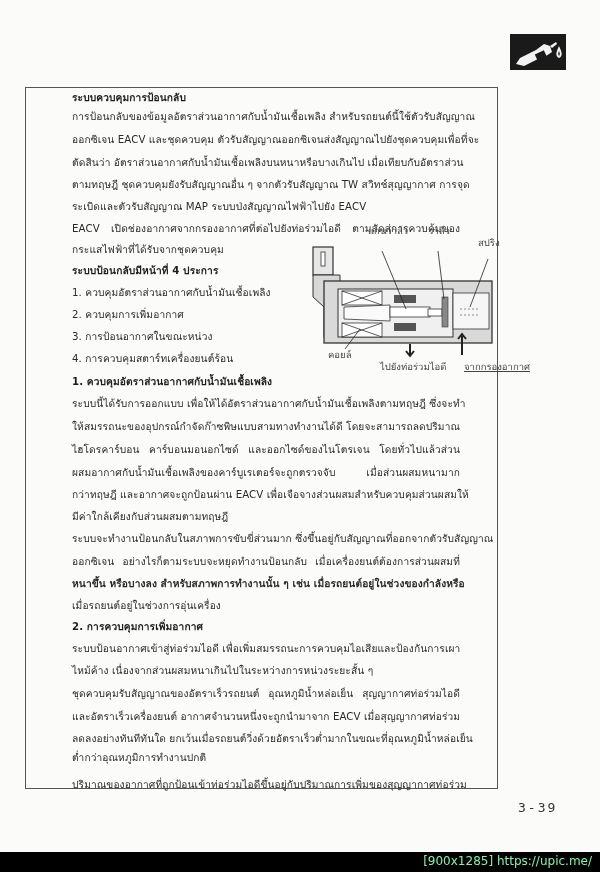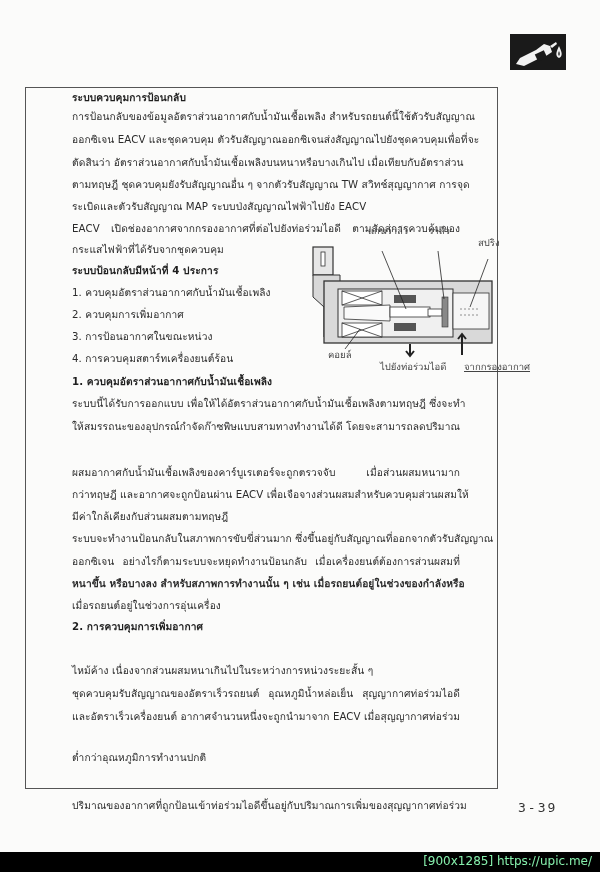--- a/index.html
+++ b/index.html
@@ -111,33 +111,36 @@
     <div class="lbl" style="left:118px; top:-14px;">วาล์ว</div>
     <div class="lbl" style="left:168px; top:-2px;">สปริง</div>
     <div class="lbl" style="left:18px; top:110px;">คอยล์</div>
     <div class="lbl" style="left:70px; top:122px;">ไปยังท่อร่วมไอดี</div>
     <div class="lbl" style="left:154px; top:122px;text-decoration:underline;">จากกรองอากาศ</div>
   </div>
 
   <div class="txt bold" style="left:72px; top:375px;">1. ควบคุมอัตราส่วนอากาศกับน้ำมันเชื้อเพลิง</div>
   <div class="txt justify" style="left:72px; top:397px;">ระบบนี้ได้รับการออกแบบ  เพื่อให้ได้อัตราส่วนอากาศกับน้ำมันเชื้อเพลิงตามทฤษฎี  ซึ่งจะทำ</div>
   <div class="txt justify" style="left:72px; top:420px;">ให้สมรรถนะของอุปกรณ์กำจัดก๊าซพิษแบบสามทางทำงานได้ดี       โดยจะสามารถลดปริมาณ</div>
+  <div class="txt justify" style="left:72px; top:443px;">ไฮโดรคาร์บอน    คาร์บอนมอนอกไซด์   และออกไซด์ของไนโตรเจน   โดยทั่วไปแล้วส่วน</div>
   <div class="txt justify" style="left:72px; top:466px;">ผสมอากาศกับน้ำมันเชื้อเพลิงของคาร์บูเรเตอร์จะถูกตรวจจับ          เมื่อส่วนผสมหนามาก</div>
   <div class="txt justify" style="left:72px; top:488px;">กว่าทฤษฎี  และอากาศจะถูกป้อนผ่าน  EACV  เพื่อเจือจางส่วนผสมสำหรับควบคุมส่วนผสมให้</div>
   <div class="txt" style="left:72px; top:510px;">มีค่าใกล้เคียงกับส่วนผสมตามทฤษฎี</div>
   <div class="txt justify" style="left:72px; top:532px;">ระบบจะทำงานป้อนกลับในสภาพการขับขี่ส่วนมาก  ซึ่งขึ้นอยู่กับสัญญาณที่ออกจากตัวรับสัญญาณ</div>
   <div class="txt justify" style="left:72px; top:555px;">ออกซิเจน      อย่างไรก็ตามระบบจะหยุดทำงานป้อนกลับ เมื่อเครื่องยนต์ต้องการส่วนผสมที่</div>
   <div class="txt justify" style="left:72px; top:577px;font-weight:bold;">หนาขึ้น  หรือบางลง  สำหรับสภาพการทำงานนั้น ๆ  เช่น เมื่อรถยนต์อยู่ในช่วงของกำลังหรือ</div>
   <div class="txt" style="left:72px; top:599px;">เมื่อรถยนต์อยู่ในช่วงการอุ่นเครื่อง</div>
 
   <div class="txt bold" style="left:72px; top:620px;">2.  การควบคุมการเพิ่มอากาศ</div>
+  <div class="txt justify" style="left:72px; top:642px;">ระบบป้อนอากาศเข้าสู่ท่อร่วมไอดี  เพื่อเพิ่มสมรรถนะการควบคุมไอเสียและป้องกันการเผา</div>
   <div class="txt" style="left:72px; top:664px;">ไหม้ค้าง   เนื่องจากส่วนผสมหนาเกินไปในระหว่างการหน่วงระยะสั้น ๆ</div>
   <div class="txt justify" style="left:72px; top:687px;">ชุดควบคุมรับสัญญาณของอัตราเร็วรถยนต์     อุณหภูมิน้ำหล่อเย็น       สุญญากาศท่อร่วมไอดี</div>
   <div class="txt justify" style="left:72px; top:710px;">และอัตราเร็วเครื่องยนต์   อากาศจำนวนหนึ่งจะถูกนำมาจาก  EACV  เมื่อสุญญากาศท่อร่วม</div>
+  <div class="txt justify" style="left:72px; top:732px;">ลดลงอย่างทันทีทันใด  ยกเว้นเมื่อรถยนต์วิ่งด้วยอัตราเร็วต่ำมากในขณะที่อุณหภูมิน้ำหล่อเย็น</div>
   <div class="txt" style="left:72px; top:751px;">ต่ำกว่าอุณหภูมิการทำงานปกติ</div>
-  <div class="txt" style="left:72px; top:799px;">ปริมาณของอากาศที่ถูกป้อนเข้าท่อร่วมไอดีขึ้นอยู่กับปริมาณการเพิ่มของสุญญากาศท่อร่วม</div>
+  <div class="txt" style="left:72px; top:778px;">ปริมาณของอากาศที่ถูกป้อนเข้าท่อร่วมไอดีขึ้นอยู่กับปริมาณการเพิ่มของสุญญากาศท่อร่วม</div>
 
   <div class="pagenum">3-39</div>
 </div>
 
 <div class="footer">
   <span>[900x1285] https://upic.me/</span>
 </div>
 
 </body></html>

